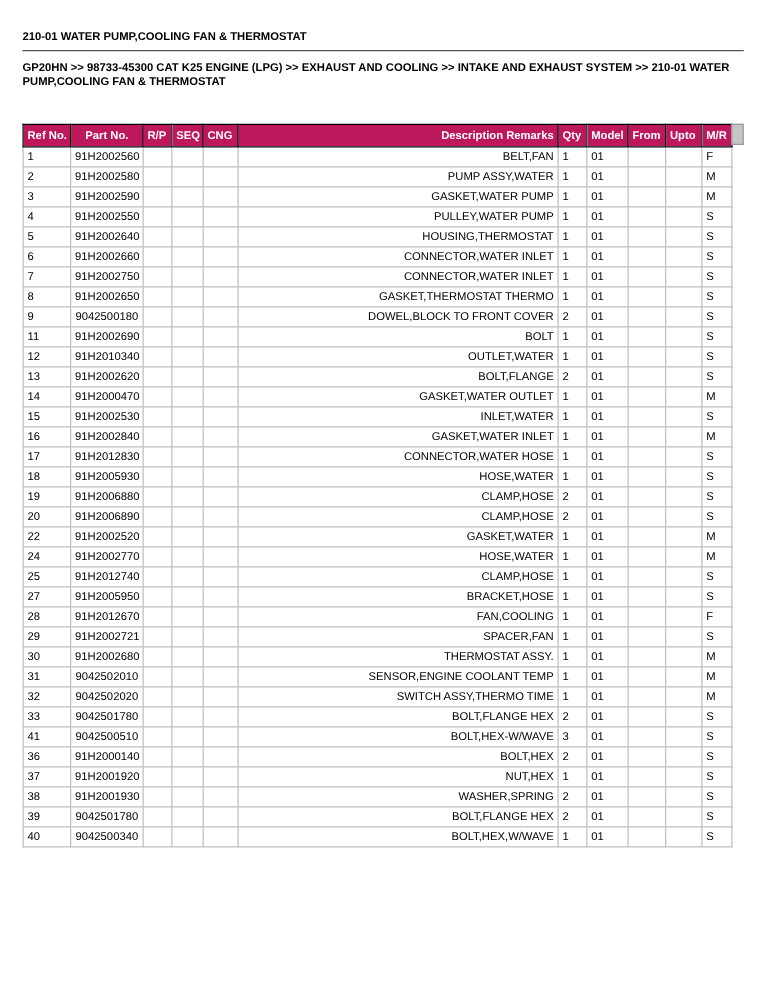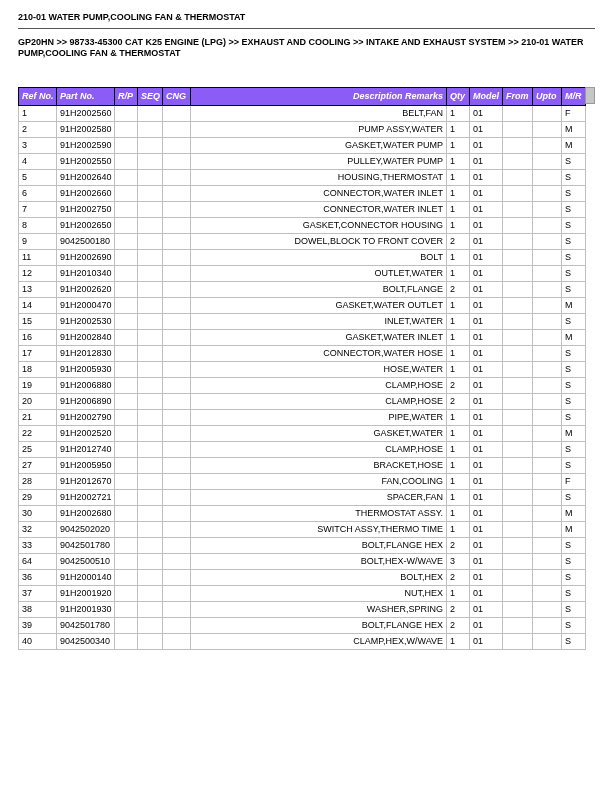--- a/index.html
+++ b/index.html
@@ -4,21 +4,21 @@
 <style>
   * { margin:0; padding:0; box-sizing:border-box; }
   html, body { background:#ffffff; }
   body {
     width:612px; height:792px;
     font-family:"Liberation Sans", sans-serif;
     color:#000000;
     position:relative;
     overflow:hidden;
   }
-  .page { padding:12px 17px 0 18px; }
+  .page { padding:24px 17px 0 18px; }
 
   .doc-title {
     font-size:9px; font-weight:bold;
     margin-bottom:6px;
     white-space:nowrap;
   }
   .title-rule {
     border:none; border-top:1px solid #555555;
     margin:0 0 8px 0;
   }
@@ -37,39 +37,38 @@
     border:1px solid #999999;
   }
 
   table.parts-table {
     width:100%;
     border-collapse:collapse;
     table-layout:fixed;
     font-size:9px;
   }
   thead th {
-    background:#8b5cf6; color:#ffffff;
+    background:#be185d; color:#ffffff;
     font-weight:bold; text-align:left;
     height:17px; line-height:17px;
     padding:0 3px;
     white-space:nowrap; overflow:hidden;
     border:1px solid #000000;
-    font-style:italic;
   }
   tbody td {
     border:1px solid #bfbfbf;
     height:15.5px; line-height:15px;
     padding:0 3px;
     white-space:nowrap; overflow:hidden;
     vertical-align:middle;
     background:#ffffff;
   }
 
   .col-0  { width:38px; }
-  .col-1  { width:58px; }
+  .col-1  { width:58px;text-align:center; }
   .col-2  { width:23px; }
   .col-3  { width:25px; }
   .col-4  { width:28px; }
   .col-5  { width:256px;text-align:right; }
   .col-6  { width:23px; }
   .col-7  { width:33px; }
   .col-8  { width:30px; }
   .col-9  { width:29px; }
   .col-10 { width:24px;margin-top:20px; }
 </style>
@@ -192,21 +191,21 @@
             <td class="col-8"></td>
             <td class="col-9"></td>
             <td class="col-10">S</td>
           </tr>
           <tr>
             <td class="col-0">8</td>
             <td class="col-1">91H2002650</td>
             <td class="col-2"></td>
             <td class="col-3"></td>
             <td class="col-4"></td>
-            <td class="col-5">GASKET,CONNECTOR HOUSING</td>
+            <td class="col-5">GASKET,THERMOSTAT THERMO</td>
             <td class="col-6">1</td>
             <td class="col-7">01</td>
             <td class="col-8"></td>
             <td class="col-9"></td>
             <td class="col-10">S</td>
           </tr>
           <tr>
             <td class="col-0">9</td>
             <td class="col-1">9042500180</td>
             <td class="col-2"></td>
@@ -343,46 +342,46 @@
             <td class="col-3"></td>
             <td class="col-4"></td>
             <td class="col-5">CLAMP,HOSE</td>
             <td class="col-6">2</td>
             <td class="col-7">01</td>
             <td class="col-8"></td>
             <td class="col-9"></td>
             <td class="col-10">S</td>
           </tr>
           <tr>
-            <td class="col-0">21</td>
-            <td class="col-1">91H2002790</td>
-            <td class="col-2"></td>
-            <td class="col-3"></td>
-            <td class="col-4"></td>
-            <td class="col-5">PIPE,WATER</td>
-            <td class="col-6">1</td>
-            <td class="col-7">01</td>
-            <td class="col-8"></td>
-            <td class="col-9"></td>
-            <td class="col-10">S</td>
-          </tr>
-          <tr>
             <td class="col-0">22</td>
             <td class="col-1">91H2002520</td>
             <td class="col-2"></td>
             <td class="col-3"></td>
             <td class="col-4"></td>
             <td class="col-5">GASKET,WATER</td>
             <td class="col-6">1</td>
             <td class="col-7">01</td>
             <td class="col-8"></td>
             <td class="col-9"></td>
             <td class="col-10">M</td>
           </tr>
           <tr>
+            <td class="col-0">24</td>
+            <td class="col-1">91H2002770</td>
+            <td class="col-2"></td>
+            <td class="col-3"></td>
+            <td class="col-4"></td>
+            <td class="col-5">HOSE,WATER</td>
+            <td class="col-6">1</td>
+            <td class="col-7">01</td>
+            <td class="col-8"></td>
+            <td class="col-9"></td>
+            <td class="col-10">M</td>
+          </tr>
+          <tr>
             <td class="col-0">25</td>
             <td class="col-1">91H2012740</td>
             <td class="col-2"></td>
             <td class="col-3"></td>
             <td class="col-4"></td>
             <td class="col-5">CLAMP,HOSE</td>
             <td class="col-6">1</td>
             <td class="col-7">01</td>
             <td class="col-8"></td>
             <td class="col-9"></td>
@@ -434,20 +433,33 @@
             <td class="col-3"></td>
             <td class="col-4"></td>
             <td class="col-5">THERMOSTAT ASSY.</td>
             <td class="col-6">1</td>
             <td class="col-7">01</td>
             <td class="col-8"></td>
             <td class="col-9"></td>
             <td class="col-10">M</td>
           </tr>
           <tr>
+            <td class="col-0">31</td>
+            <td class="col-1">9042502010</td>
+            <td class="col-2"></td>
+            <td class="col-3"></td>
+            <td class="col-4"></td>
+            <td class="col-5">SENSOR,ENGINE COOLANT TEMP</td>
+            <td class="col-6">1</td>
+            <td class="col-7">01</td>
+            <td class="col-8"></td>
+            <td class="col-9"></td>
+            <td class="col-10">M</td>
+          </tr>
+          <tr>
             <td class="col-0">32</td>
             <td class="col-1">9042502020</td>
             <td class="col-2"></td>
             <td class="col-3"></td>
             <td class="col-4"></td>
             <td class="col-5">SWITCH ASSY,THERMO TIME</td>
             <td class="col-6">1</td>
             <td class="col-7">01</td>
             <td class="col-8"></td>
             <td class="col-9"></td>
@@ -460,21 +472,21 @@
             <td class="col-3"></td>
             <td class="col-4"></td>
             <td class="col-5">BOLT,FLANGE HEX</td>
             <td class="col-6">2</td>
             <td class="col-7">01</td>
             <td class="col-8"></td>
             <td class="col-9"></td>
             <td class="col-10">S</td>
           </tr>
           <tr>
-            <td class="col-0">64</td>
+            <td class="col-0">41</td>
             <td class="col-1">9042500510</td>
             <td class="col-2"></td>
             <td class="col-3"></td>
             <td class="col-4"></td>
             <td class="col-5">BOLT,HEX-W/WAVE</td>
             <td class="col-6">3</td>
             <td class="col-7">01</td>
             <td class="col-8"></td>
             <td class="col-9"></td>
             <td class="col-10">S</td>
@@ -530,21 +542,21 @@
             <td class="col-8"></td>
             <td class="col-9"></td>
             <td class="col-10">S</td>
           </tr>
           <tr>
             <td class="col-0">40</td>
             <td class="col-1">9042500340</td>
             <td class="col-2"></td>
             <td class="col-3"></td>
             <td class="col-4"></td>
-            <td class="col-5">CLAMP,HEX,W/WAVE</td>
+            <td class="col-5">BOLT,HEX,W/WAVE</td>
             <td class="col-6">1</td>
             <td class="col-7">01</td>
             <td class="col-8"></td>
             <td class="col-9"></td>
             <td class="col-10">S</td>
           </tr>
         </tbody>
     </table>
     <div class="scrollbar"></div>
   </div>

